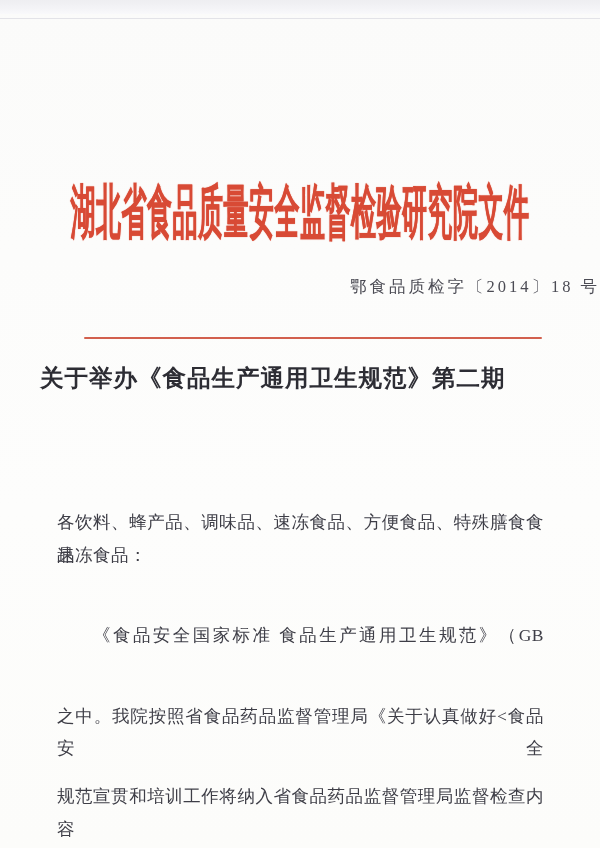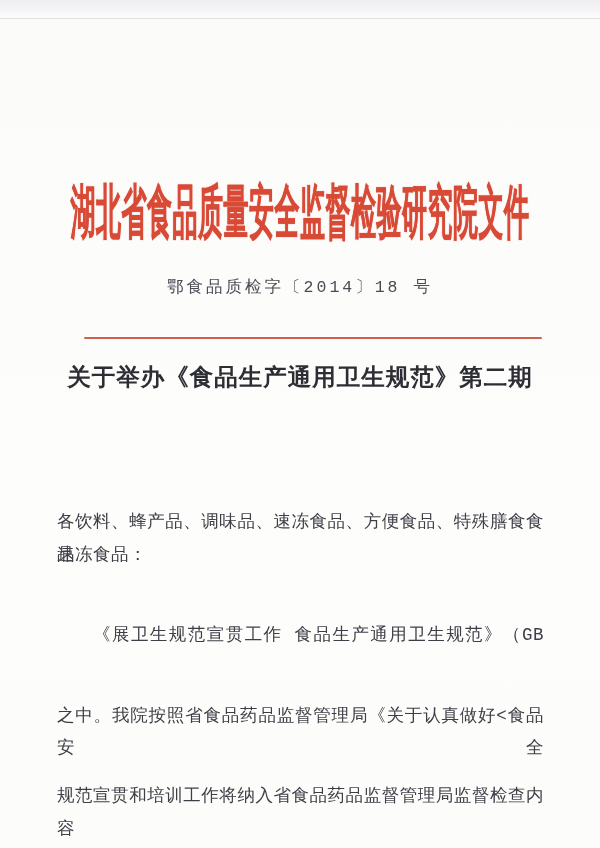--- a/index.html
+++ b/index.html
@@ -7,21 +7,21 @@
     padding: 0;
     background: #ffffff;
   }
   .page {
     position: relative;
     width: 600px;
     height: 848px;
     margin: 0 auto;
     background: linear-gradient(180deg, #fbfbfa 0%, #fdfdfc 60%, #fcfcfa 100%);
     overflow: hidden;
-    font-family: Liberation Mono, monospace;
+    font-family: Liberation Serif, serif;
   }
   
   .scan-band {
     position: absolute;
     top: 0; left: 0; right: 0;
     height: 14px;
     background: linear-gradient(180deg, #eeeef1 0%, #f3f3f6 55%, #f9f9fb 100%);
   }
   .scan-band-line {
     position: absolute;
@@ -45,39 +45,39 @@
     letter-spacing: 0.5px;
     white-space: nowrap;
     transform: scaleY(2.35);
     transform-origin: center center;
     text-shadow: 0 0 0.6px currentColor;
   }
   .doc-number {
     position: absolute;
     top: 276px;
     left: 0; right: 0;
-    text-align: center;
+    text-align: right;
     font-size: 16.5px;
     letter-spacing: 3px;
     color: #4b4b54;
   }
   .red-divider {
     position: absolute;
     top: 337px;
     left: 84px;
     right: 58px;
     height: 2px;
     border-radius: 1px;
   }
   .notice-title {
     position: absolute;
     top: 362px;
     left: 40px;
     right: 40px;
-    text-align: center;
+    text-align: left;
     font-weight: bold;
     font-size: 23.5px;
     line-height: 33px;
     color: #2d2d34;
     letter-spacing: 1px;
   }
   .body-text {
     position: absolute;
     top: 458px;
     left: 57px;
@@ -123,21 +123,21 @@
 
   <div class="red-divider" style="background:#d2604e;"></div>
 
   <div class="notice-title">
     <div>关于举办《食品生产通用卫生规范》第二期</div>
   </div>
 
   <div class="body-text">
     <div class="body-line justify">各饮料、蜂产品、调味品、速冻食品、方便食品、特殊膳食食品</div>
     <div class="body-line">速冻食品：</div>
-    <div class="body-line justify indent">《展卫生规范宣贯工作  食品生产通用卫生规范》（GB</div>
+    <div class="body-line justify indent">《食品安全国家标准  食品生产通用卫生规范》（GB</div>
     <div class="body-line justify">之中。我院按照省食品药品监督管理局《关于认真做好&lt;食品安全</div>
     <div class="body-line justify">规范宣贯和培训工作将纳入省食品药品监督管理局监督检查内容</div>
     <div class="body-line justify">展卫生规范宣贯工作。根据食品生产许可准入制度“谁发证、谁</div>
     <div class="body-line justify">国家标准  食品生产通用卫生规范&gt;实施工作的通知》要求组织开</div>
     <div class="body-line loose">监管，谁许可，谁负责”的原则，本次培训对象主要为省局发证</div>
   </div>
 
 </div>
 
 </body></html>

